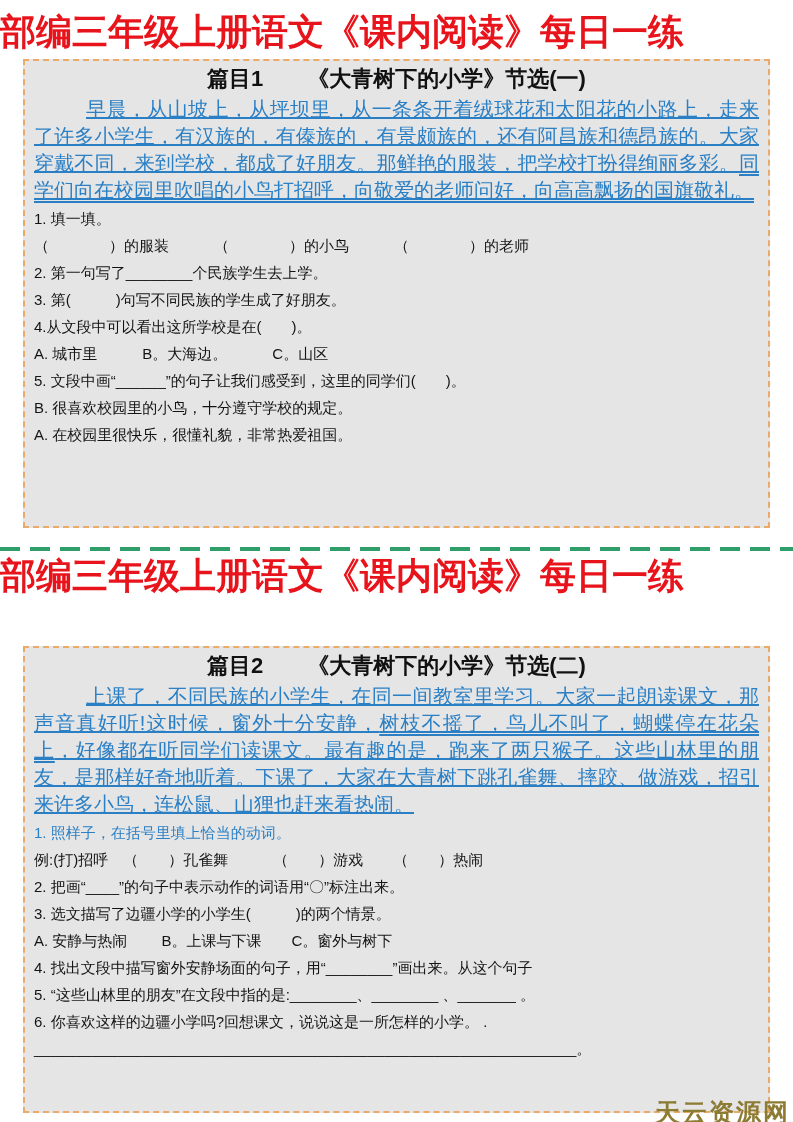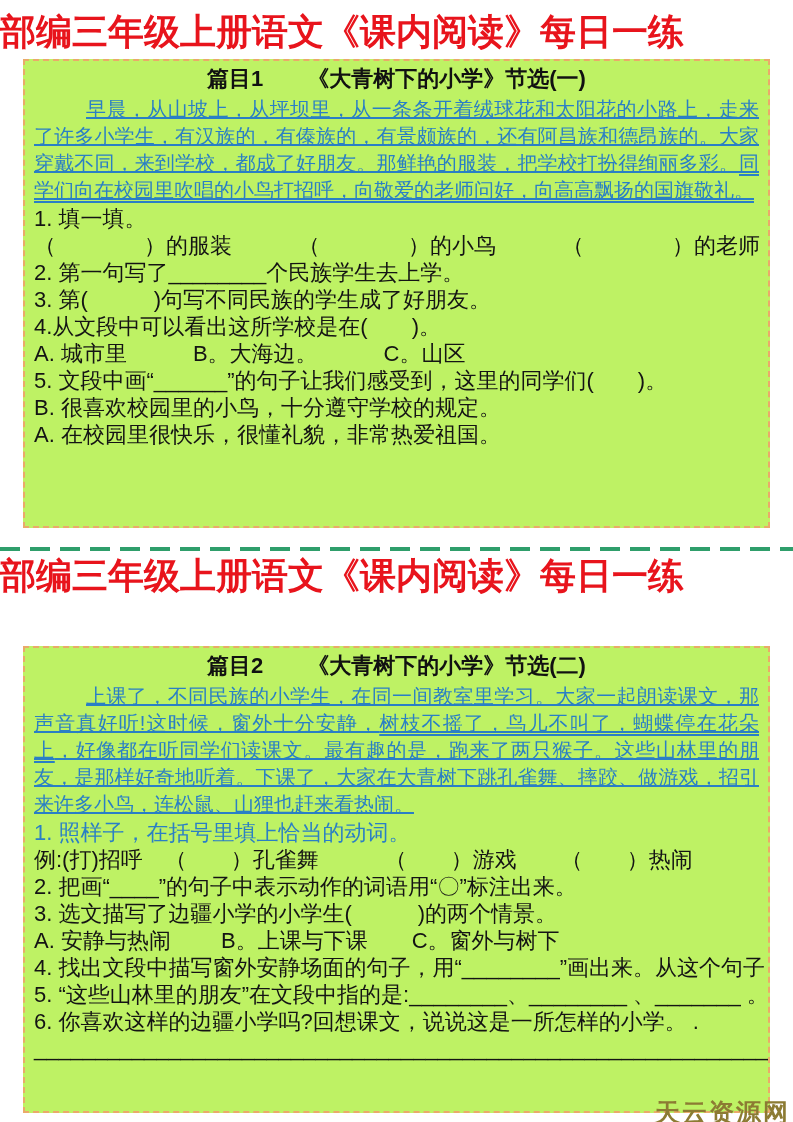--- a/index.html
+++ b/index.html
@@ -19,21 +19,21 @@
     color:#e8141c;
     letter-spacing:0px;
     white-space:nowrap;
   }
   .sheet-section .box{
     margin:0 23px;
     border:2px dashed #eaaa6a;
     padding:3px 9px 0 9px;
     box-sizing:content-box;
     overflow:hidden;
-    background:#bef264;
+    background:#e5e5e5;
   }
   .section-0 .box{height:462px;}
   .section-1 .box{height:460px;margin-top:48px;}
 
   .box-title{
     text-align:center;
     font-size:22px;
     font-weight:bold;
     color:#111;
     line-height:30px;
@@ -48,21 +48,21 @@
     text-align:justify;
     text-decoration:underline;
   }
   .passage .u{
     text-decoration:underline;
     text-decoration-thickness:1.5px;
     text-underline-offset:4px;
   }
   .questions{margin-top:1px;}
   .q-line{
-    font-size:22px;
+    font-size:15px;
     line-height:27px;
     color:#141414;
     white-space:nowrap;
   }
   .q-line.blue{color:#2a7fc5;}
 
   .divider{
     width:793px;height:4px;
     margin-top:19px;
     background:repeating-linear-gradient(90deg,#2f9e6b 0 20px,transparent 20px 30px);

